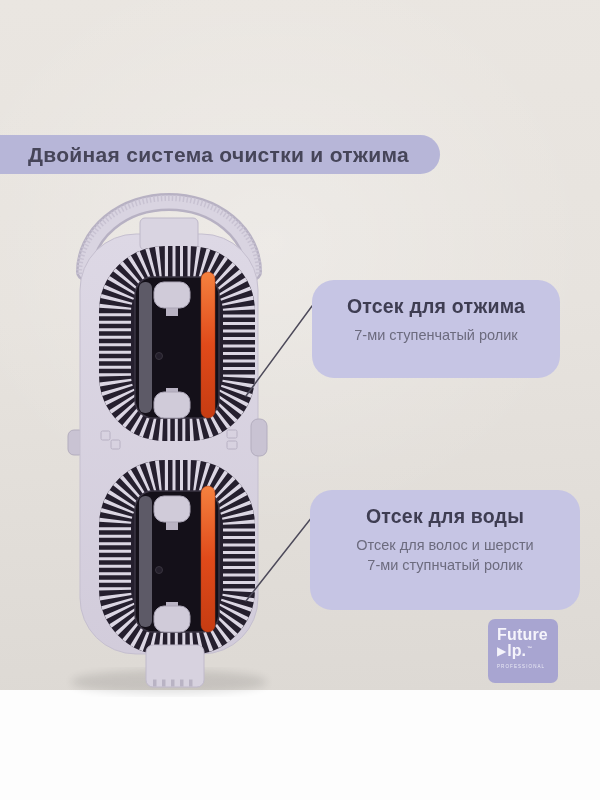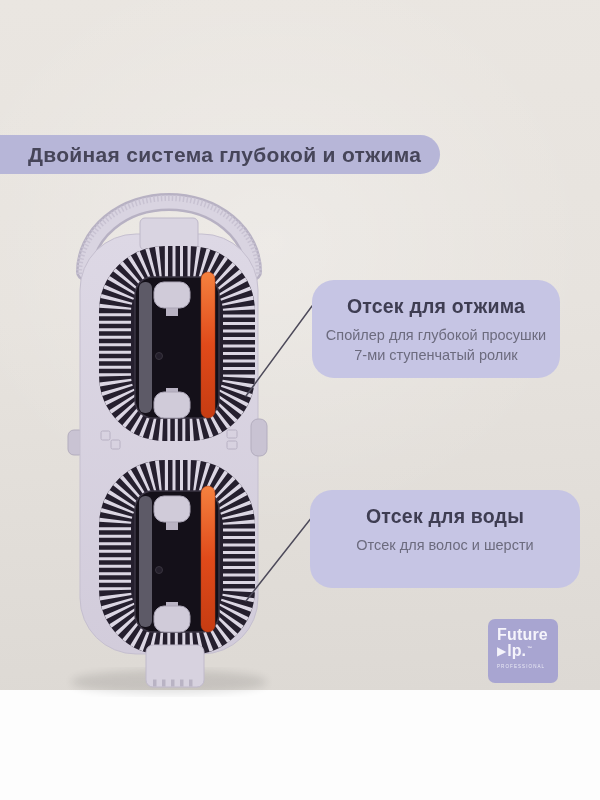--- a/index.html
+++ b/index.html
@@ -21,21 +21,21 @@
     position:absolute;left:0;top:135px;height:39px;width:402px;
     background:#b7b6d8;border-radius:0 20px 20px 0;
     padding:0 10px 0 28px;display:flex;align-items:center;
     color:#464559;font-size:21px;font-weight:600;letter-spacing:.3px;white-space:nowrap;
   }
   .callout{
     position:absolute;background:#c6c5e4;border-radius:22px;
     text-align:center;box-sizing:border-box;padding-top:15px;
   }
   .callout-1{left:312px;top:280px;width:248px;height:98px;}
-  .callout-2{left:310px;top:490px;width:270px;height:98px;}
+  .callout-2{left:310px;top:490px;width:270px;height:120px;}
   .callout-title{font-size:19.5px;font-weight:700;color:#3e3d52;letter-spacing:.2px;}
   .callout-body{margin-top:7px;font-size:14.5px;line-height:1.38;color:#6c6b7e;}
   .brand-badge{
     position:absolute;left:488px;top:619px;width:70px;height:64px;border-radius:7px;
     background:#a8a5d1;color:#f5f4fb;box-sizing:border-box;padding:8px 0 16px 9px;overflow:hidden;
   }
   .brand-l1{font-size:16px;font-weight:700;line-height:1.0;letter-spacing:.2px;}
   .brand-l2{font-size:16px;font-weight:700;line-height:1.05;display:flex;align-items:baseline;}
   .brand-a{font-size:12px;transform:translateY(-1px);margin-right:1px;}
   .brand-tm{font-size:5px;vertical-align:top;margin-left:1px;transform:translateY(-6px);}
@@ -43,21 +43,21 @@
   .product-svg{position:absolute;left:55px;top:188px;}
   .overlay-svg{position:absolute;left:0;top:0;pointer-events:none;}
 </style>
 </head>
 <body>
 
 <div class="photo-area"></div>
 <div class="bottom-area"></div>
 
 <div class="title-pill">
-  <span>Двойная система глубокой и отжима</span>
+  <span>Двойная система очистки и отжима</span>
 </div>
 
 <svg class="product-svg" width="240" height="510" viewBox="0 0 240 510">
   <defs>
     <linearGradient id="bodyGrad" x1="0" y1="0" x2="0" y2="1">
       <stop offset="0" stop-color="#ddd8e5"></stop>
         <stop offset="1" stop-color="#d2ccdb"></stop>
     </linearGradient>
     <linearGradient id="orangeGrad" x1="0" y1="0" x2="0" y2="1">
       <stop offset="0" stop-color="#f5813f"></stop>
@@ -111,29 +111,29 @@
 </svg>
 
 <svg class="overlay-svg" width="600" height="800" viewBox="0 0 600 800">
   <polyline points="346,306 312,306 246,396" fill="none" stroke="#4d4a5a" stroke-width="1.5" stroke-linecap="round"></polyline>
   <polyline points="346,517 312,517 246,601" fill="none" stroke="#4d4a5a" stroke-width="1.5" stroke-linecap="round"></polyline>
 </svg>
 
 <div class="callout callout-1">
   <div class="callout-title">Отсек для отжима</div>
   <div class="callout-body">
-    <div>Спойлер для глубокой просушки</div>
     <div>7-ми ступенчатый ролик</div>
   </div>
 </div>
 
 <div class="callout callout-2">
   <div class="callout-title">Отсек для воды</div>
   <div class="callout-body">
     <div>Отсек для волос и шерсти</div>
+    <div>7-ми ступнчатый ролик</div>
   </div>
 </div>
 
 <div class="brand-badge">
   <div class="brand-l1">Future</div>
   <div class="brand-l2">
     <span class="brand-a">▶</span>
     <span>lp.</span>
     <span class="brand-tm">™</span>
   </div>

